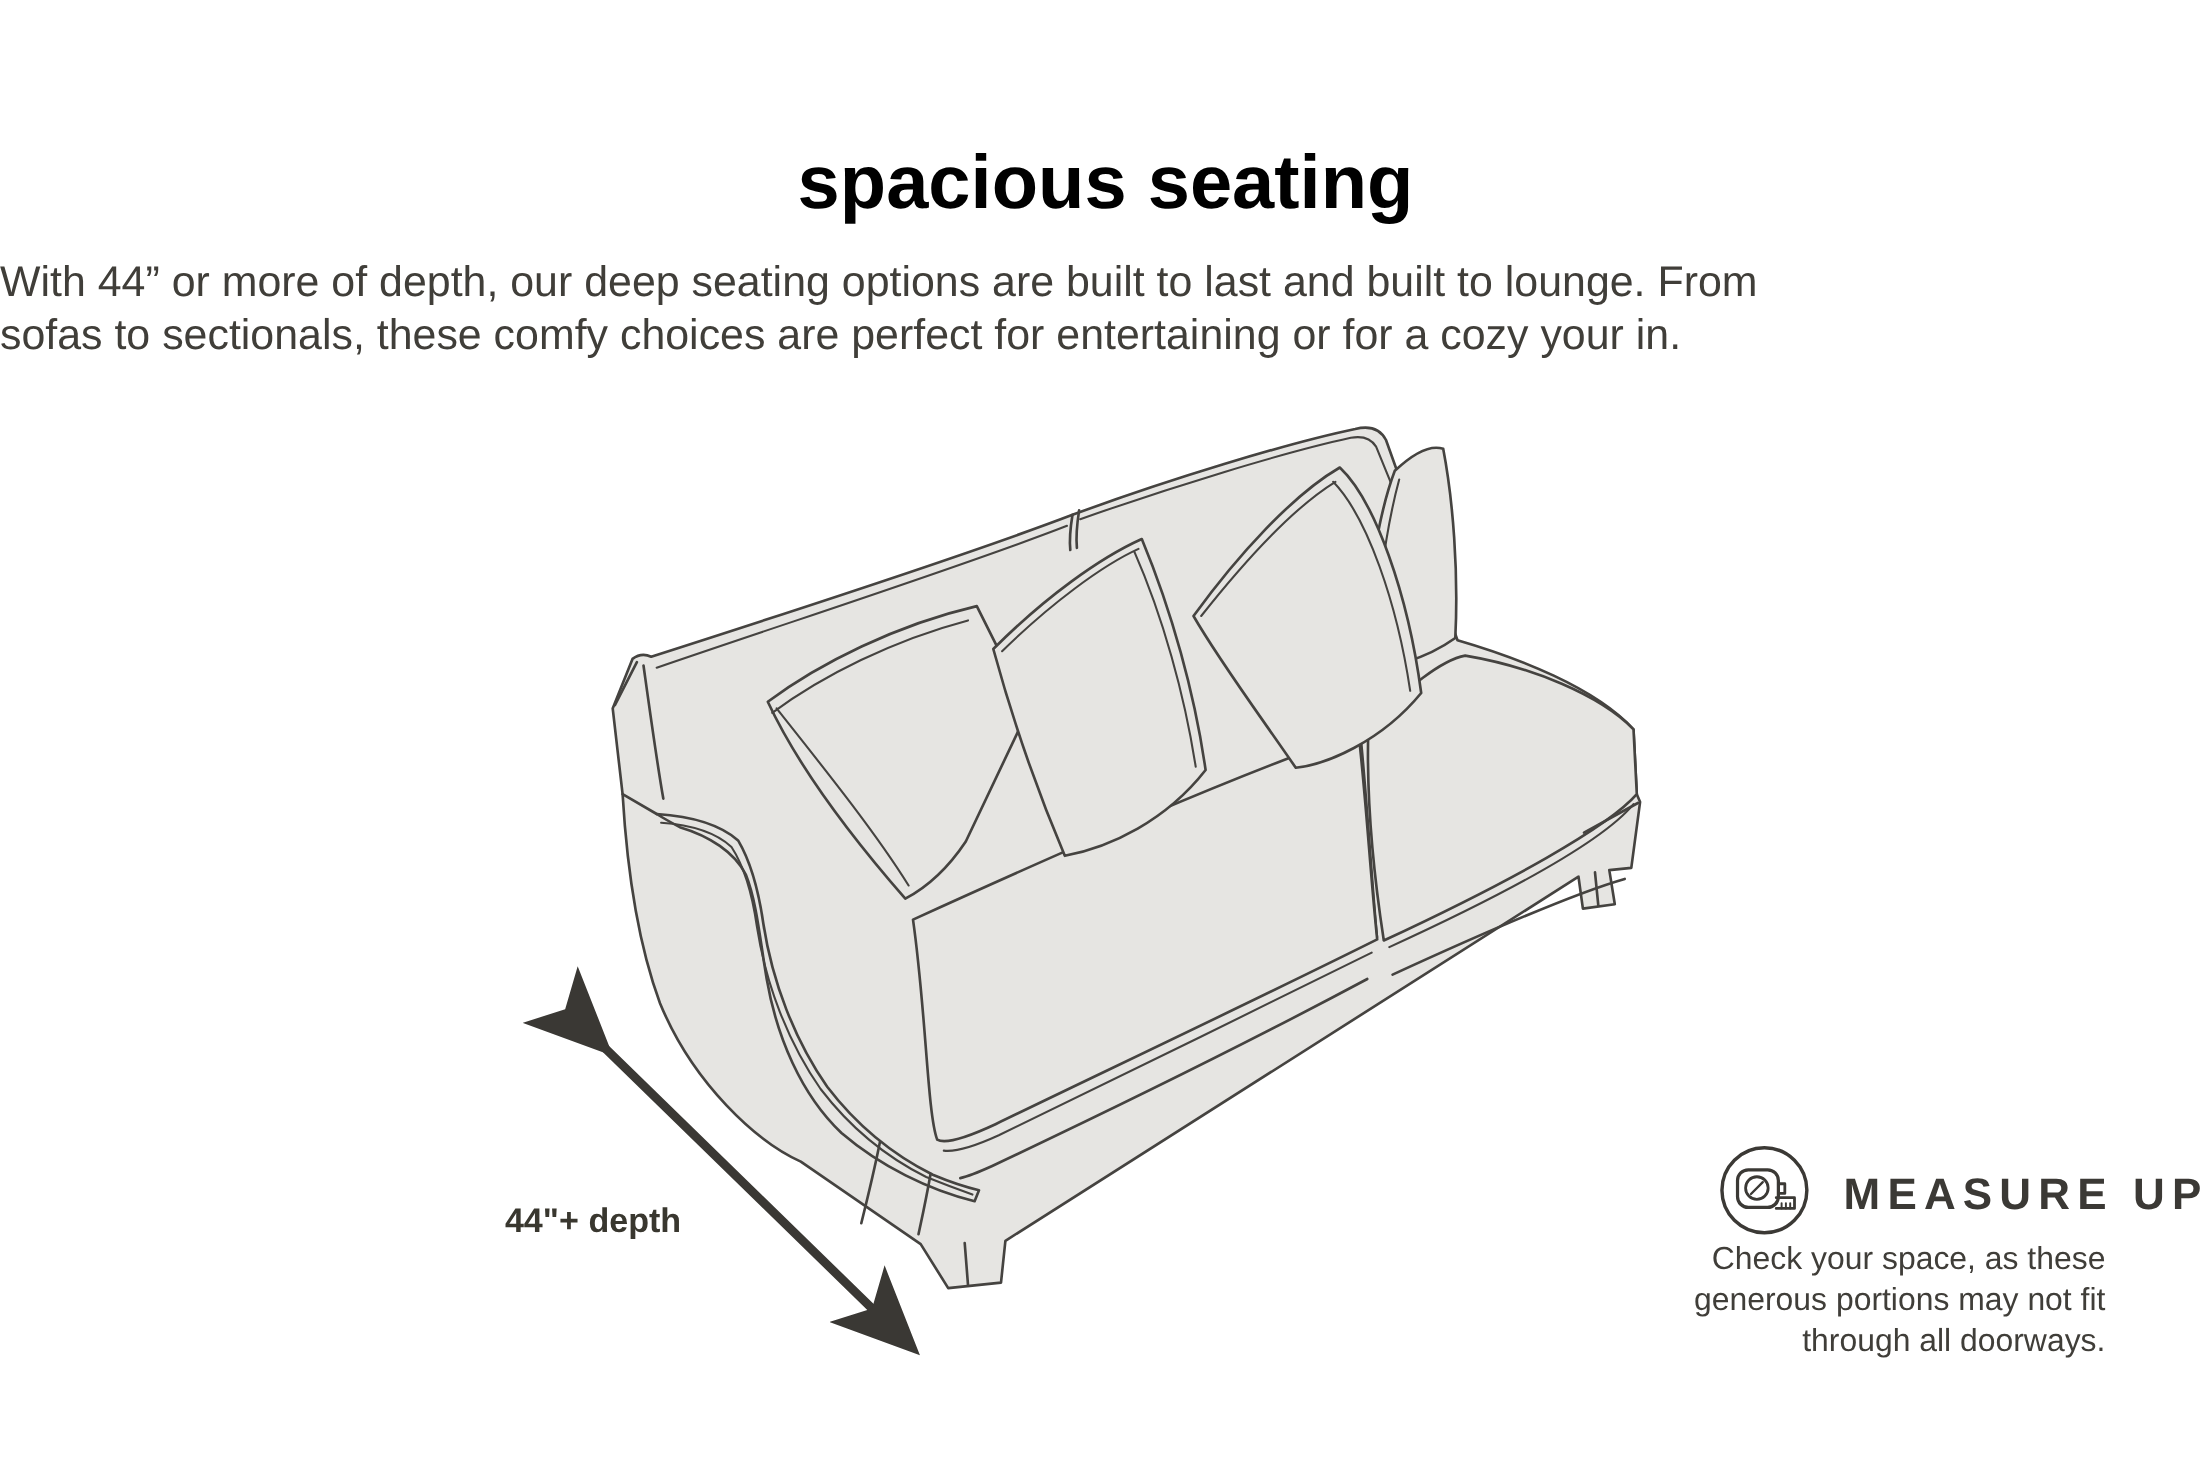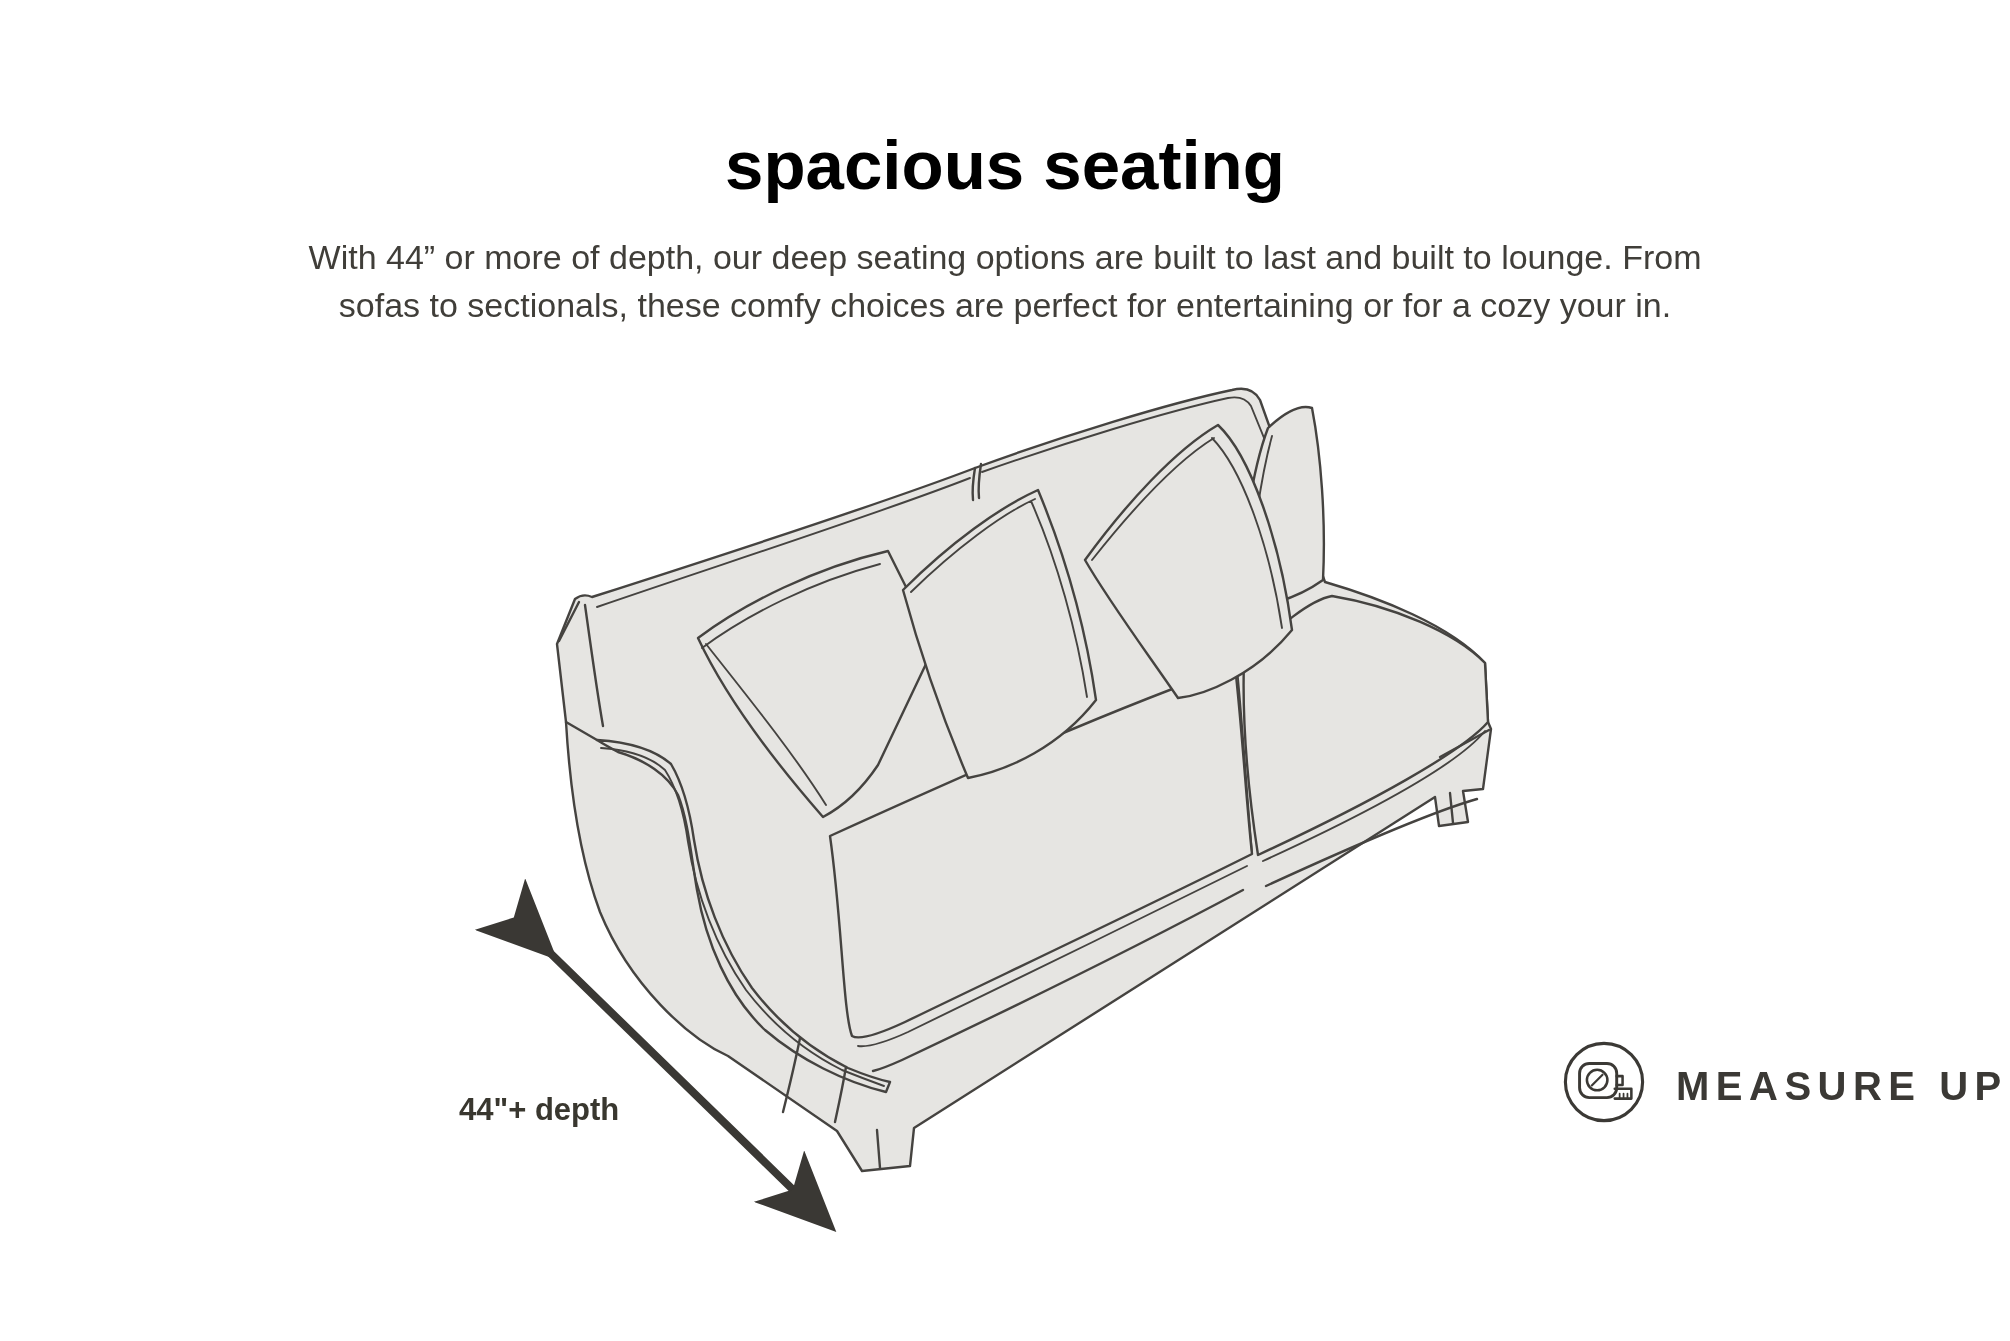--- a/index.html
+++ b/index.html
@@ -12,22 +12,21 @@
     color:#3b3935;
   }
   .page-title{
     position:absolute;left:0;right:0;top:84px;
     text-align:center;
     font-size:69px;font-weight:bold;line-height:1.05;
     color:#000000;letter-spacing:0px;
   }
   .intro{
     position:absolute;left:0;right:0;top:233px;
-    text-align:center;
-    font-size:34px;line-height:48px;
+    font-size:39px;line-height:48px;
     color:#403e39;
   }
   .intro span{display:block;}
   .diagram-svg{position:absolute;left:430px;top:368px;width:1140px;height:900px;}
   .depth-label{
     position:absolute;left:459px;top:1092px;
     font-size:31px;font-weight:bold;color:#39372f;
     white-space:nowrap;
   }
   .mu-icon{position:absolute;left:1561px;top:1039px;width:86px;height:86px;}
@@ -170,14 +169,19 @@
     <line x1="31.5" y1="47.5" x2="42.5" y2="36.5" class="ico" stroke-width="2.2"></line>
     <path d="M 57,38 L 63,38 L 63,47 L 57,47" class="ico" stroke-width="2.6"></path>
     <path d="M 55,51 L 72,51 L 72,61 L 55,61" class="ico" stroke-width="2.6"></path>
     <line x1="60" y1="61" x2="60" y2="56" class="ico" stroke-width="1.8"></line>
     <line x1="64" y1="61" x2="64" y2="56" class="ico" stroke-width="1.8"></line>
     <line x1="68" y1="61" x2="68" y2="56" class="ico" stroke-width="1.8"></line>
   </svg>
 
   <div class="mu-heading">MEASURE UP</div>
 
+  <div class="mu-note">
+    <span>Check your space, as these</span>
+    <span>generous portions may not fit</span>
+    <span>through all doorways.</span>
+  </div>
 
 </div>
 
 </body></html>

